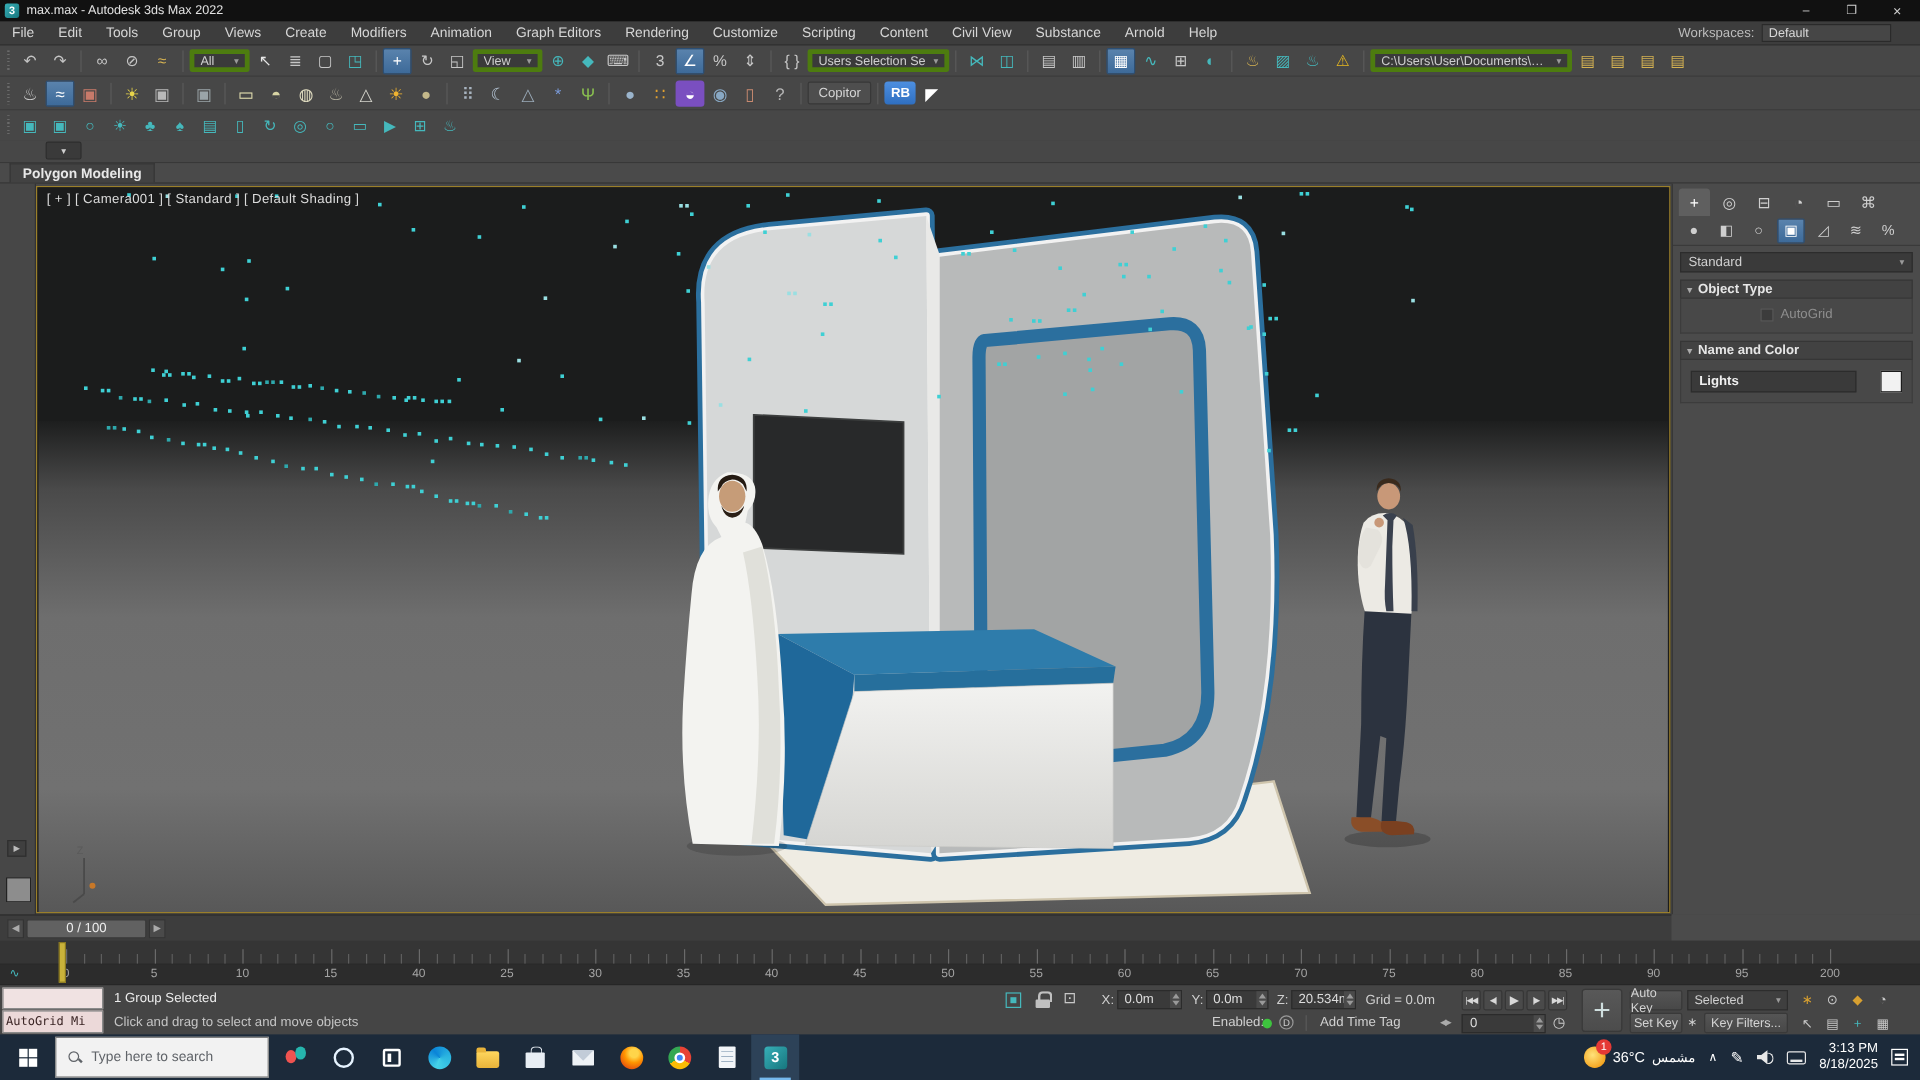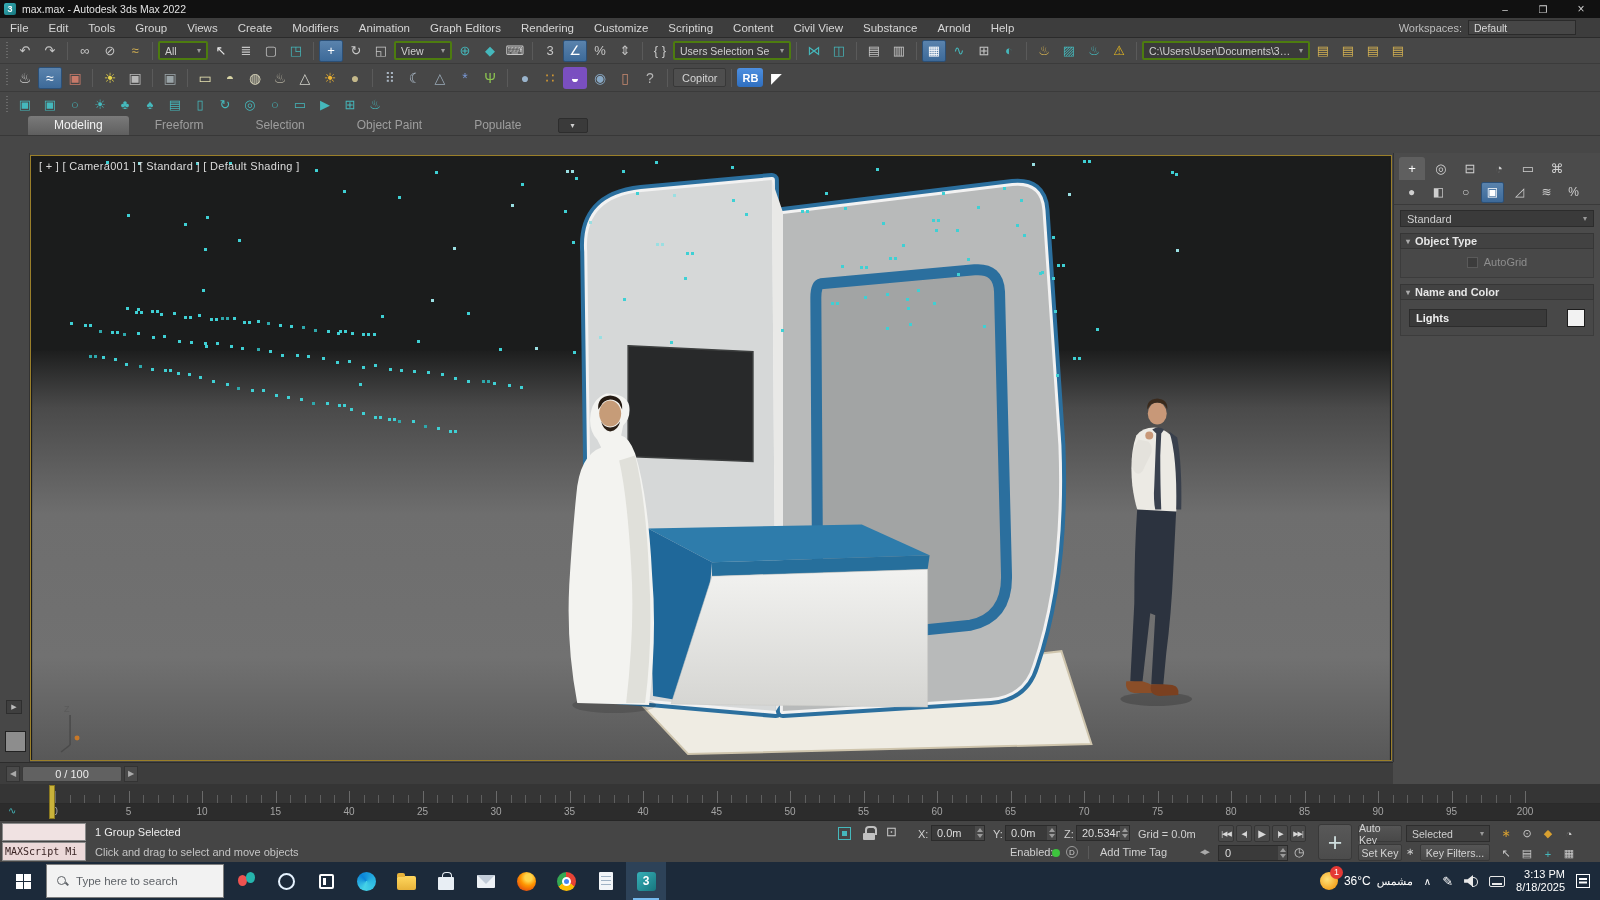--- a/index.html
+++ b/index.html
@@ -27,21 +27,21 @@
   #tb1{top:38px;height:26px;border-bottom:1px solid #3b3b3b}
   #tb2{top:64px;height:28px;border-bottom:1px solid #3b3b3b}
   #tb3{top:92px;height:25px}
   .tbi{min-width:24px;height:22px;display:flex;align-items:center;justify-content:center;font-size:13px;color:#c6c6c6;border-radius:2px;padding:0 1px}
   #tb2 .tbi{font-size:14px}
   #tb3 .tbi{color:#45b8bc;font-size:13px}
   .tbi.hl{background:linear-gradient(#5a83ad,#3d6a99);border:1px solid #2c4f75}
   .sep{width:9px;height:18px;position:relative}
   .sep::after{content:"";position:absolute;left:4px;top:0;bottom:0;width:1px;background:#5a5a5a}
   .handle{width:6px;height:18px;background:repeating-linear-gradient(#6a6a6a 0 1px,transparent 1px 3px);background-size:2px 100%;background-repeat:no-repeat;background-position:2px 0;margin-right:2px}
-  .dd{height:19px;background:#3a3a3a;border:2px solid #4d7c0f;border-radius:2px;color:#cfcfcf;font-size:10.5px;display:flex;align-items:center;padding:0 5px;gap:5px;white-space:nowrap;overflow:hidden}
+  .dd{height:19px;background:#3a3a3a;border:4px solid #4d7c0f;border-radius:2px;color:#cfcfcf;font-size:10.5px;display:flex;align-items:center;padding:0 5px;gap:5px;white-space:nowrap;overflow:hidden}
   .dd .lbl{overflow:hidden;text-overflow:ellipsis;white-space:nowrap;flex:1}
   .caret{color:#9a9a9a;font-size:8px}
   .tbtn{height:19px;padding:0 8px;background:#4e4e4e;border:1px solid #383838;border-radius:2px;color:#d4d4d4;display:flex;align-items:center;font-size:11px}
   .rbadge{width:26px;height:19px;border-radius:3px;background:linear-gradient(#4d8fe0,#2f6fc0);color:#fff;font-weight:bold;font-size:11px;display:flex;align-items:center;justify-content:center}
 
   
   .ribbon-tabs{position:absolute;top:117px;left:0;right:0;height:19px;background:#474747;border-bottom:1px solid #383838;display:flex;align-items:flex-end;padding-left:28px}
   .rtab{padding:0 26px;font-size:12px;color:#9e9e9e;line-height:19px}
   .rtab.active{background:linear-gradient(#7a7a7a,#5f5f5f);color:#f2f2f2;border-radius:3px 3px 0 0}
   .rtab-dd{width:30px;height:15px;background:#3a3a3a;border:1px solid #2d2d2d;border-radius:2px;display:flex;align-items:center;justify-content:center;gap:3px;margin:0 0 2px 10px;color:#cfcfcf;font-size:8px}
@@ -316,30 +316,26 @@
       <span class="tbi">↻</span>
       <span class="tbi">◎</span>
       <span class="tbi">○</span>
       <span class="tbi">▭</span>
       <span class="tbi">▶</span>
       <span class="tbi">⊞</span>
       <span class="tbi">♨</span>
     </div>
 
   <div class="ribbon-tabs">
-    <div id="rtabs" style="display:flex;align-items:flex-end">
-        <span class="rtab active">Modeling</span>
-        <span class="rtab">Freeform</span>
-        <span class="rtab">Selection</span>
-        <span class="rtab">Object Paint</span>
-        <span class="rtab">Populate</span>
-      </div>
     <span class="rtab-dd">
         <span>▾</span>
       </span>
+  </div>
+  <div class="ribbon-panel">
+    <span class="rp-tab">Polygon Modeling</span>
   </div>
 
   <div class="workarea">
     <div class="left-strip">
       <span class="ls-arrow">▶</span>
       <span class="ls-swatch"></span>
     </div>
 
     <div class="viewport">
       <svg viewBox="0 0 1360 605" width="1360" height="604">
@@ -777,21 +773,21 @@
         <span class="tnum" style="left: 1378px;">90</span>
         <span class="tnum" style="left: 1451.5px;">95</span>
         <span class="tnum" style="left: 1525px;">200</span>
       </div>
     <div class="marker"></div>
     <span class="mini-curve">∿</span>
   </div>
 
   <div class="statusbar">
     <div class="mxs-box"></div>
-    <div class="mxs-label">MAXScript Mi</div>
+    <div class="mxs-label">AutoGrid Mi</div>
     <div class="sel-status">1 Group Selected</div>
     <div class="prompt">Click and drag to select and move objects</div>
 
     <span class="iso"></span>
     <span class="lock"></span>
     <span class="absmode">⊡</span>
 
     <span class="lab" style="left:918px;top:7px">X:</span>
     <span class="coord-field" style="left:931px;width:54px">
       <span>0.0m</span>

